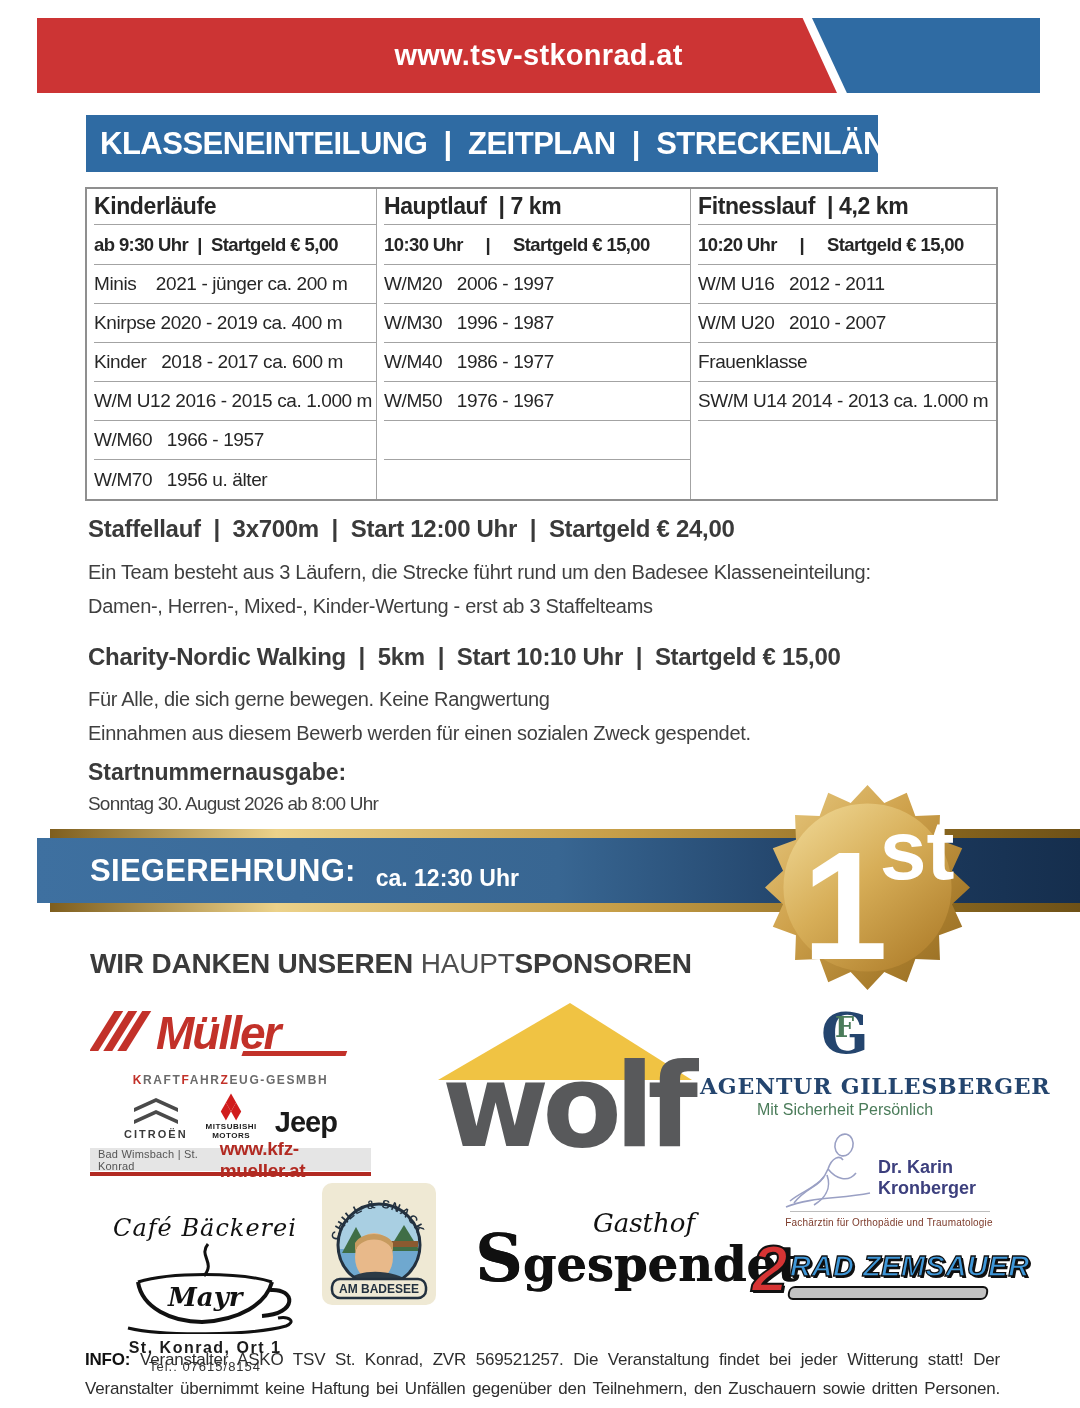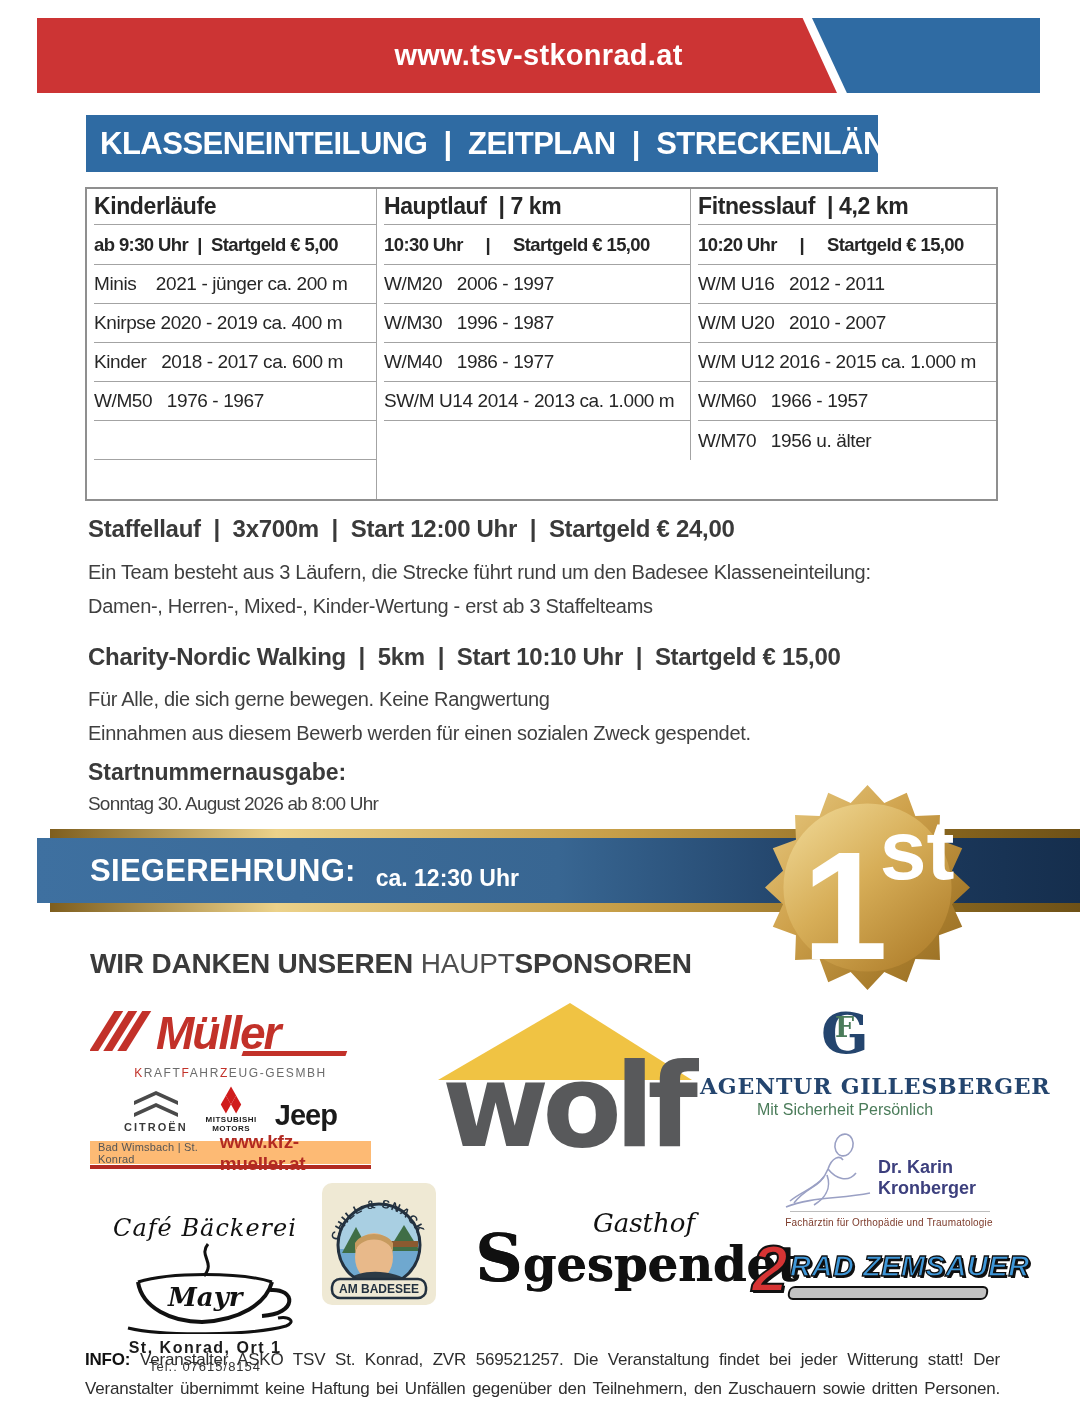--- a/index.html
+++ b/index.html
@@ -86,32 +86,32 @@
     position:absolute; left:90px; top:948px; font-size:28px; color:#3b3b3b;
     letter-spacing:-0.2px; white-space:pre;
   }
   .sponsors-head .b { font-weight:700; }
   .sponsors-head .r { font-weight:400; color:#4f4f4f; }
 
   
   .mueller { position:absolute; left:90px; top:1005px; width:281px; }
   .mueller-kfz {
     text-align:center; font-size:12px; letter-spacing:1.6px; color:#6b6b6b;
-    font-weight:400; margin-top:1px;
+    font-weight:700; margin-top:8px;
   }
   .mueller-kfz .red { color:#c23129; }
   .mueller-brands {
     display:flex; align-items:flex-end; justify-content:center; gap:18px; margin-top:7px; height:46px;
   }
   .brand { display:flex; flex-direction:column; align-items:center; }
   .citroen-label { font-size:11px; letter-spacing:2px; color:#3a3a3a; font-weight:700; margin-top:2px; }
   .mitsu-label { font-size:8px; font-weight:700; color:#1a1a1a; text-align:center; line-height:9px; letter-spacing:0.5px; }
   .jeep-label { font-size:29px; font-weight:800; color:#1a1a1a; letter-spacing:-1px; line-height:36px; }
   .mueller-bar {
-    margin-top:8px; background:#fdba74; height:23px;
+    margin-top:8px; background:#e5e5e5; height:23px;
     display:flex; justify-content:space-between; align-items:center; padding:0 8px;
   }
   .mueller-locs { font-size:11px; color:#555; letter-spacing:0.2px; }
   .mueller-url { font-size:19px; font-weight:700; color:#b22a22; letter-spacing:-0.3px; }
   .mueller-line { height:4px; background:#b22a22; margin-top:1px; }
 
   
   .wolf-svg { position:absolute; left:430px; top:998px; width:312px; height:152px; }
 
   
@@ -194,20 +194,21 @@
     <div class="cell td">Minis    2021 - jünger ca. 200 m</div>
     <div class="cell td">W/M20   2006 - 1997</div>
     <div class="cell td">W/M U16   2012 - 2011</div>
 
     <div class="cell td">Knirpse 2020 - 2019 ca. 400 m</div>
     <div class="cell td">W/M30   1996 - 1987</div>
     <div class="cell td">W/M U20   2010 - 2007</div>
 
     <div class="cell td">Kinder   2018 - 2017 ca. 600 m</div>
     <div class="cell td">W/M40   1986 - 1977</div>
+    <div class="cell td">Frauenklasse</div>
 
     <div class="cell td">W/M U12 2016 - 2015 ca. 1.000 m</div>
     <div class="cell td">W/M50   1976 - 1967</div>
 
     <div class="cell td">SW/M U14 2014 - 2013 ca. 1.000 m</div>
     <div class="cell td">W/M60   1966 - 1957</div>
     <div class="cell td"></div>
 
     <div class="cell td last-row"></div>
     <div class="cell td last-row">W/M70   1956 u. älter</div>

